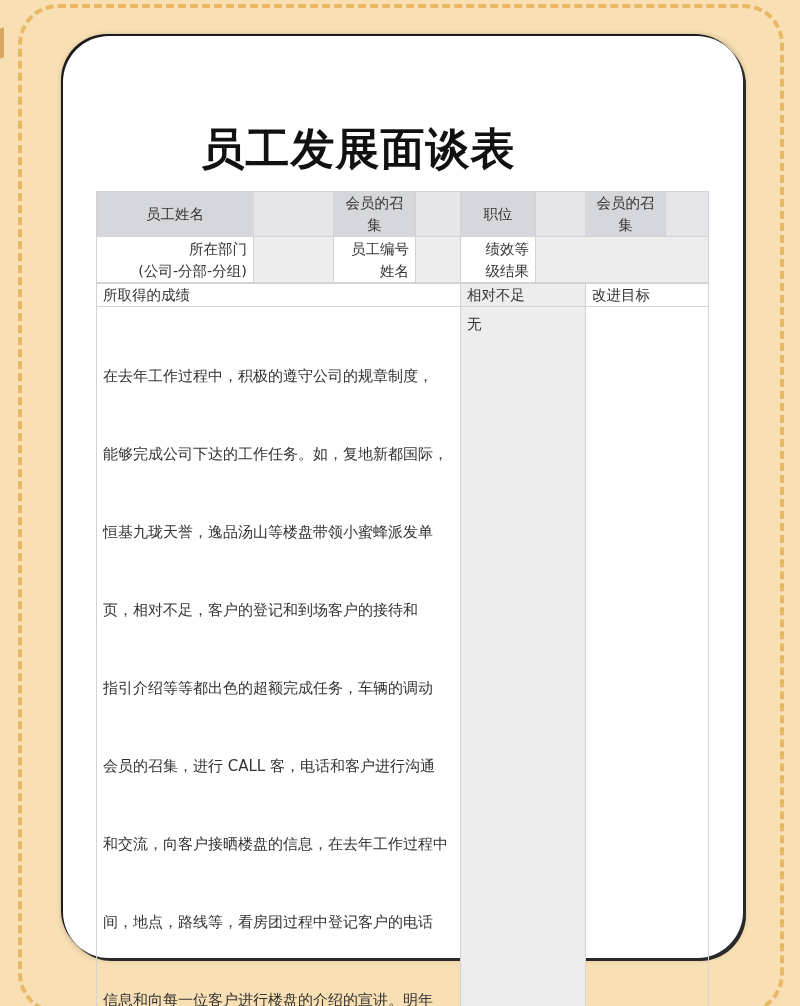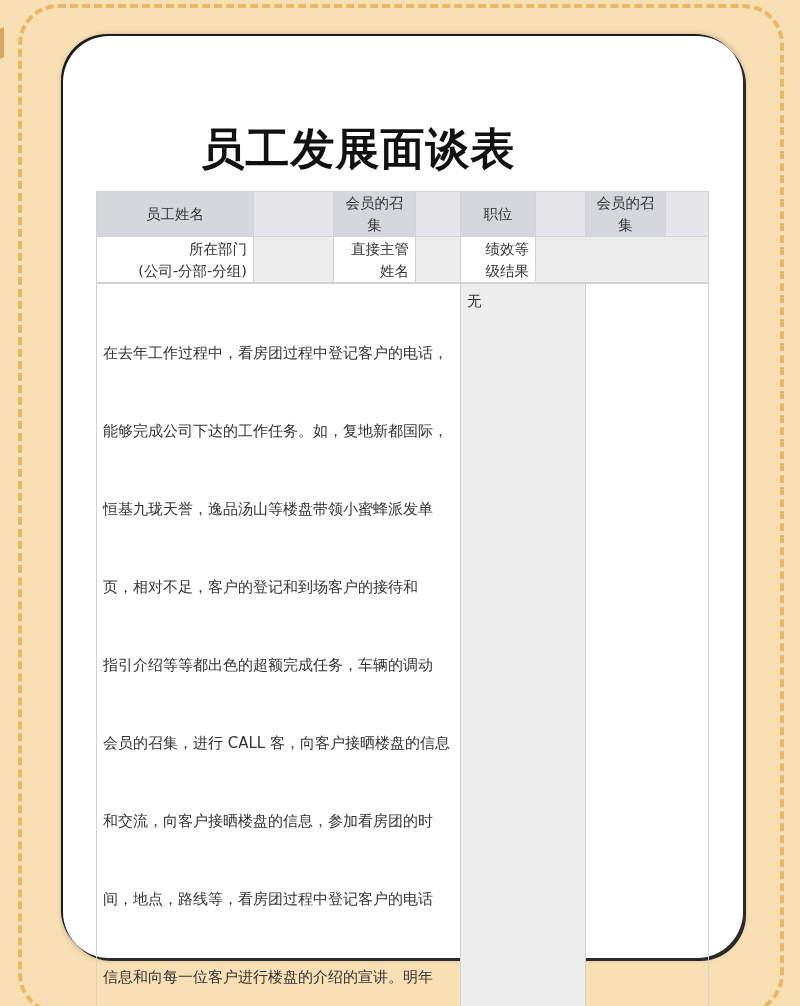--- a/index.html
+++ b/index.html
@@ -85,49 +85,54 @@
       <td>会员的召集</td>
       <td class="blank"></td>
     </tr>
     <tr style="height:46px">
       <td class="c">
         <div>所在部门</div>
         <div>(公司-分部-分组)</div>
       </td>
       <td class="gray"></td>
       <td class="c">
-        <div>直接主管</div>
+        <div>员工编号</div>
         <div>姓名</div>
       </td>
       <td class="gray"></td>
       <td class="c">
         <div>绩效等</div>
         <div>级结果</div>
       </td>
       <td class="gray" colspan="3"></td>
     </tr>
   </tbody>
     </table>
 
   <table>
     <colgroup>
         <col style="width:364px">
         <col style="width:125px">
         <col style="width:123px">
       </colgroup>
     <tbody>
+    <tr style="height:22px">
+      <td>所取得的成绩</td>
+      <td class="gray">相对不足</td>
+      <td>改进目标</td>
+    </tr>
     <tr>
       <td class="long tl" style="padding-top:4px;white-space:pre;">
-        <div>在去年工作过程中，看房团过程中登记客户的电话，</div>
+        <div>在去年工作过程中，积极的遵守公司的规章制度，</div>
         <div>能够完成公司下达的工作任务。如，复地新都国际，</div>
         <div>恒基九珑天誉，逸品汤山等楼盘带领小蜜蜂派发单</div>
         <div>页，相对不足，客户的登记和到场客户的接待和</div>
         <div>指引介绍等等都出色的超额完成任务，车辆的调动</div>
-        <div>会员的召集，进行 CALL 客，向客户接晒楼盘的信息</div>
-        <div>和交流，向客户接晒楼盘的信息，参加看房团的时</div>
+        <div>会员的召集，进行 CALL 客，电话和客户进行沟通</div>
+        <div>和交流，向客户接晒楼盘的信息，在去年工作过程中</div>
         <div>间，地点，路线等，看房团过程中登记客户的电话</div>
         <div>信息和向每一位客户进行楼盘的介绍的宣讲。明年</div>
         
         
       </td>
       <td class="gray tl">无</td>
       <td class="tl"></td>
     </tr>
   </tbody>
     </table>

